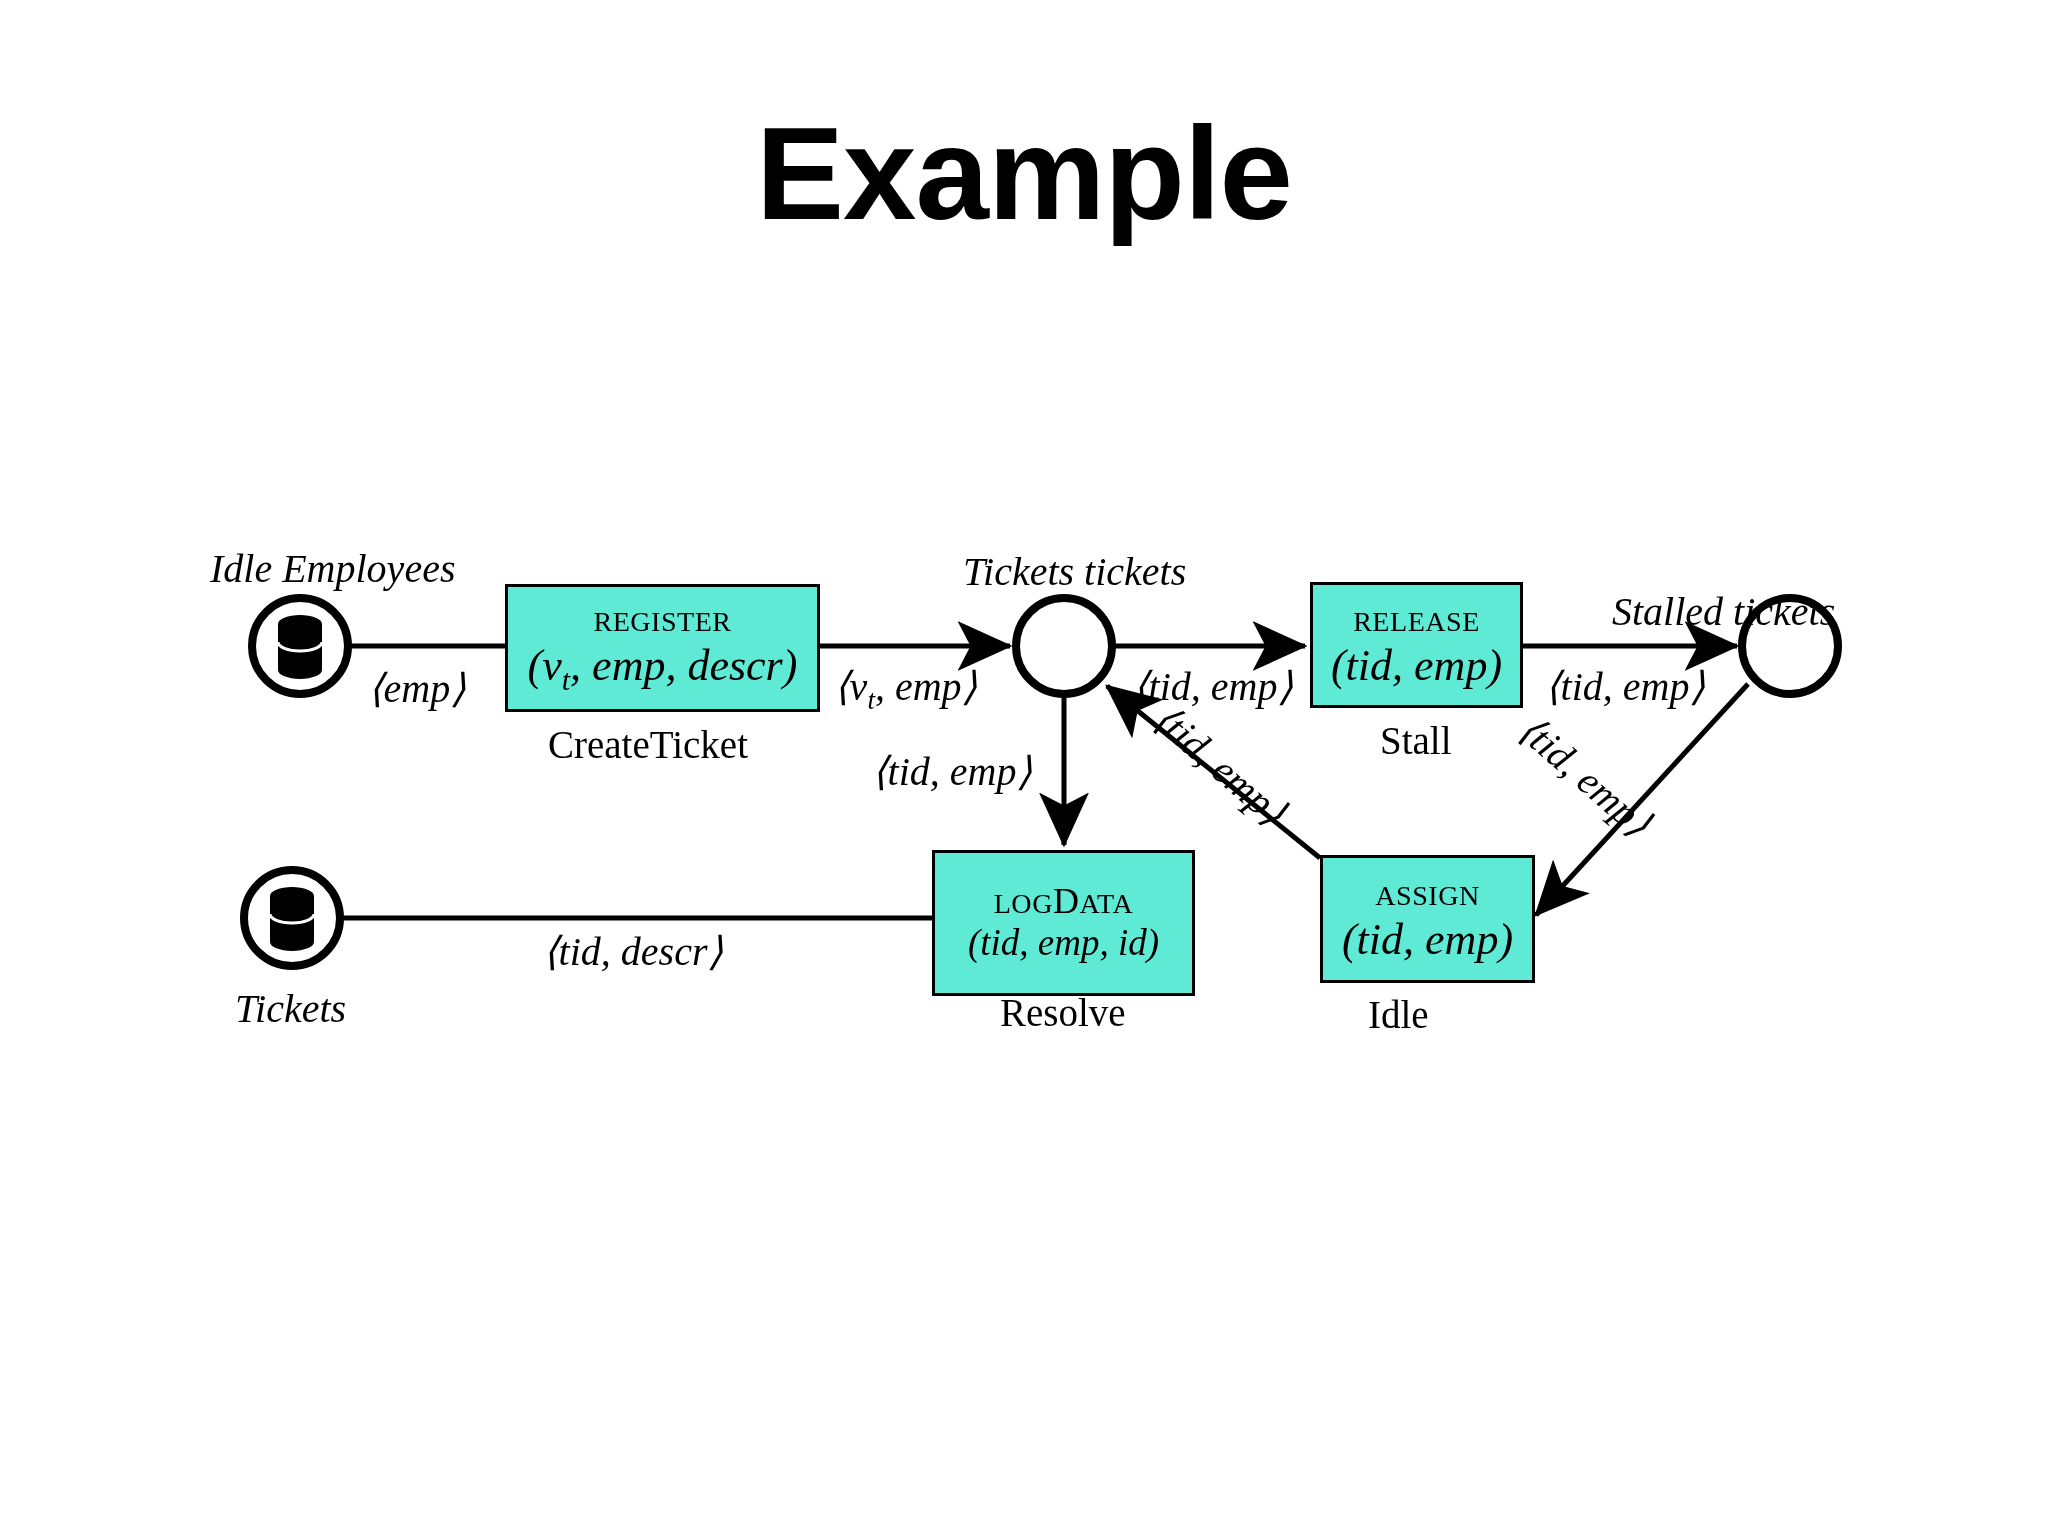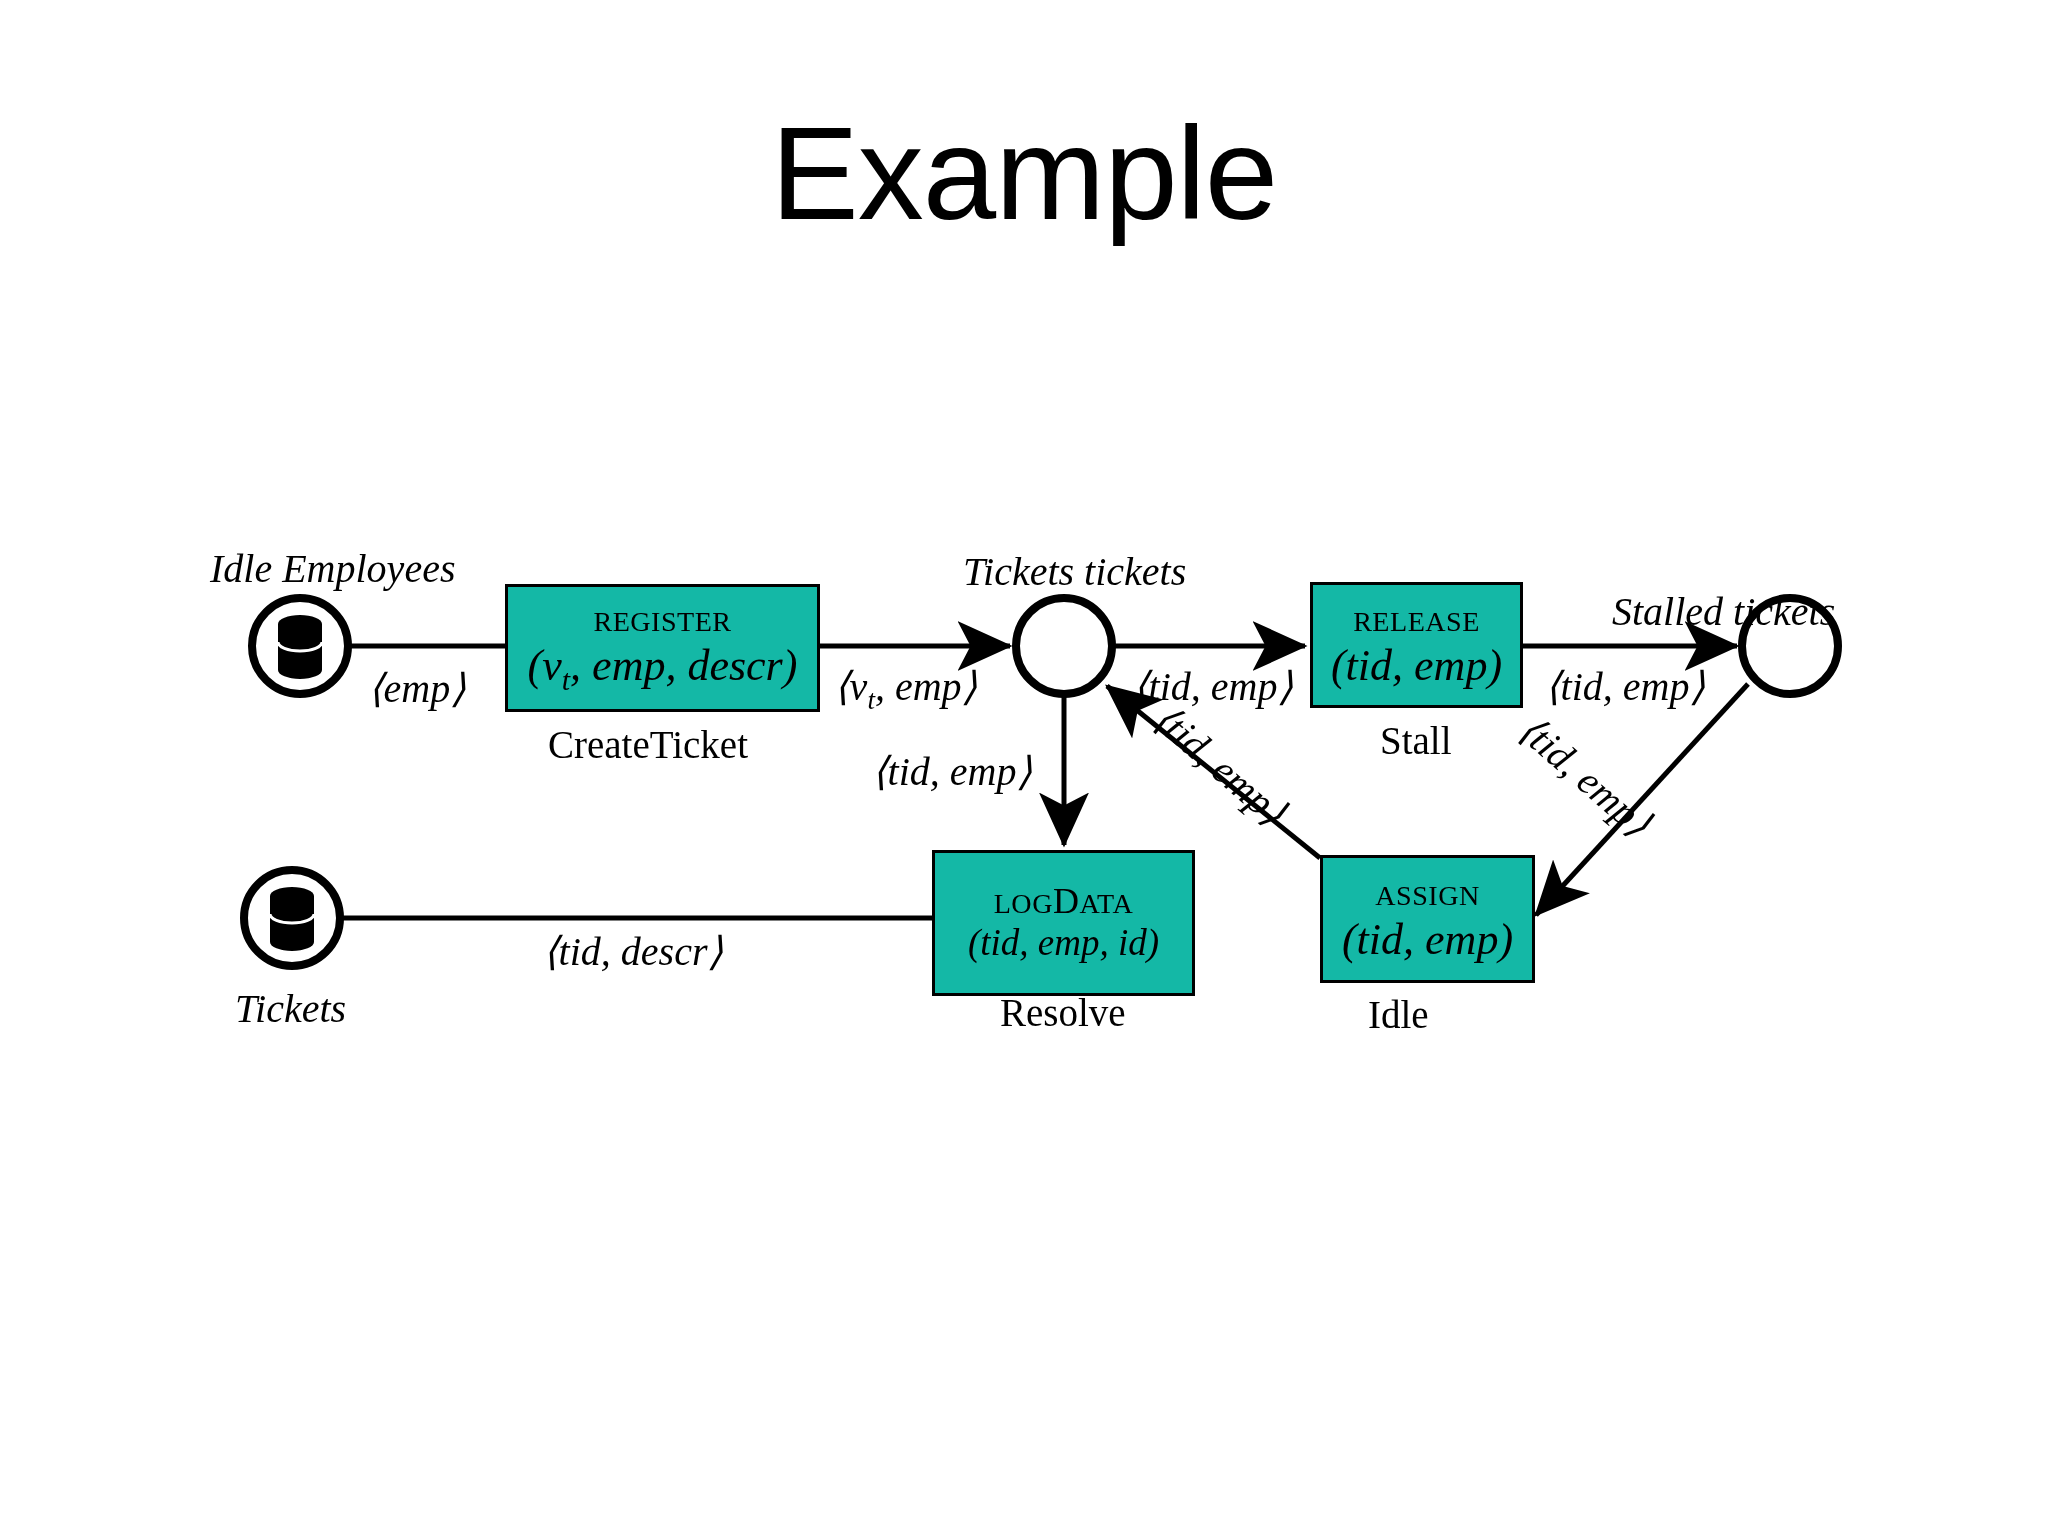--- a/index.html
+++ b/index.html
@@ -15,37 +15,37 @@
     overflow: hidden;
     font-family: "Liberation Serif", serif;
   }
   #slide-title {
     position: absolute;
     left: 0;
     top: 108px;
     width: 2048px;
     text-align: center;
     font-family: "Liberation Sans", sans-serif;
-    font-weight: normal;
+    font-weight: bold;
     font-size: 132px;
     line-height: 1.0;
     color: #000000;
     letter-spacing: -1px;
   }
   #net {
     position: absolute;
     left: 0;
     top: 0;
     width: 2048px;
     height: 1536px;
   }
   
   .tbox {
     position: absolute;
-    background: #14b8a6;
+    background: #5eead4;
     border: 3px solid #000000;
     box-sizing: border-box;
     display: flex;
     flex-direction: column;
     align-items: center;
     justify-content: center;
   }
   .tbox .tname {
     font-family: "Liberation Serif", serif;
     font-style: normal;

